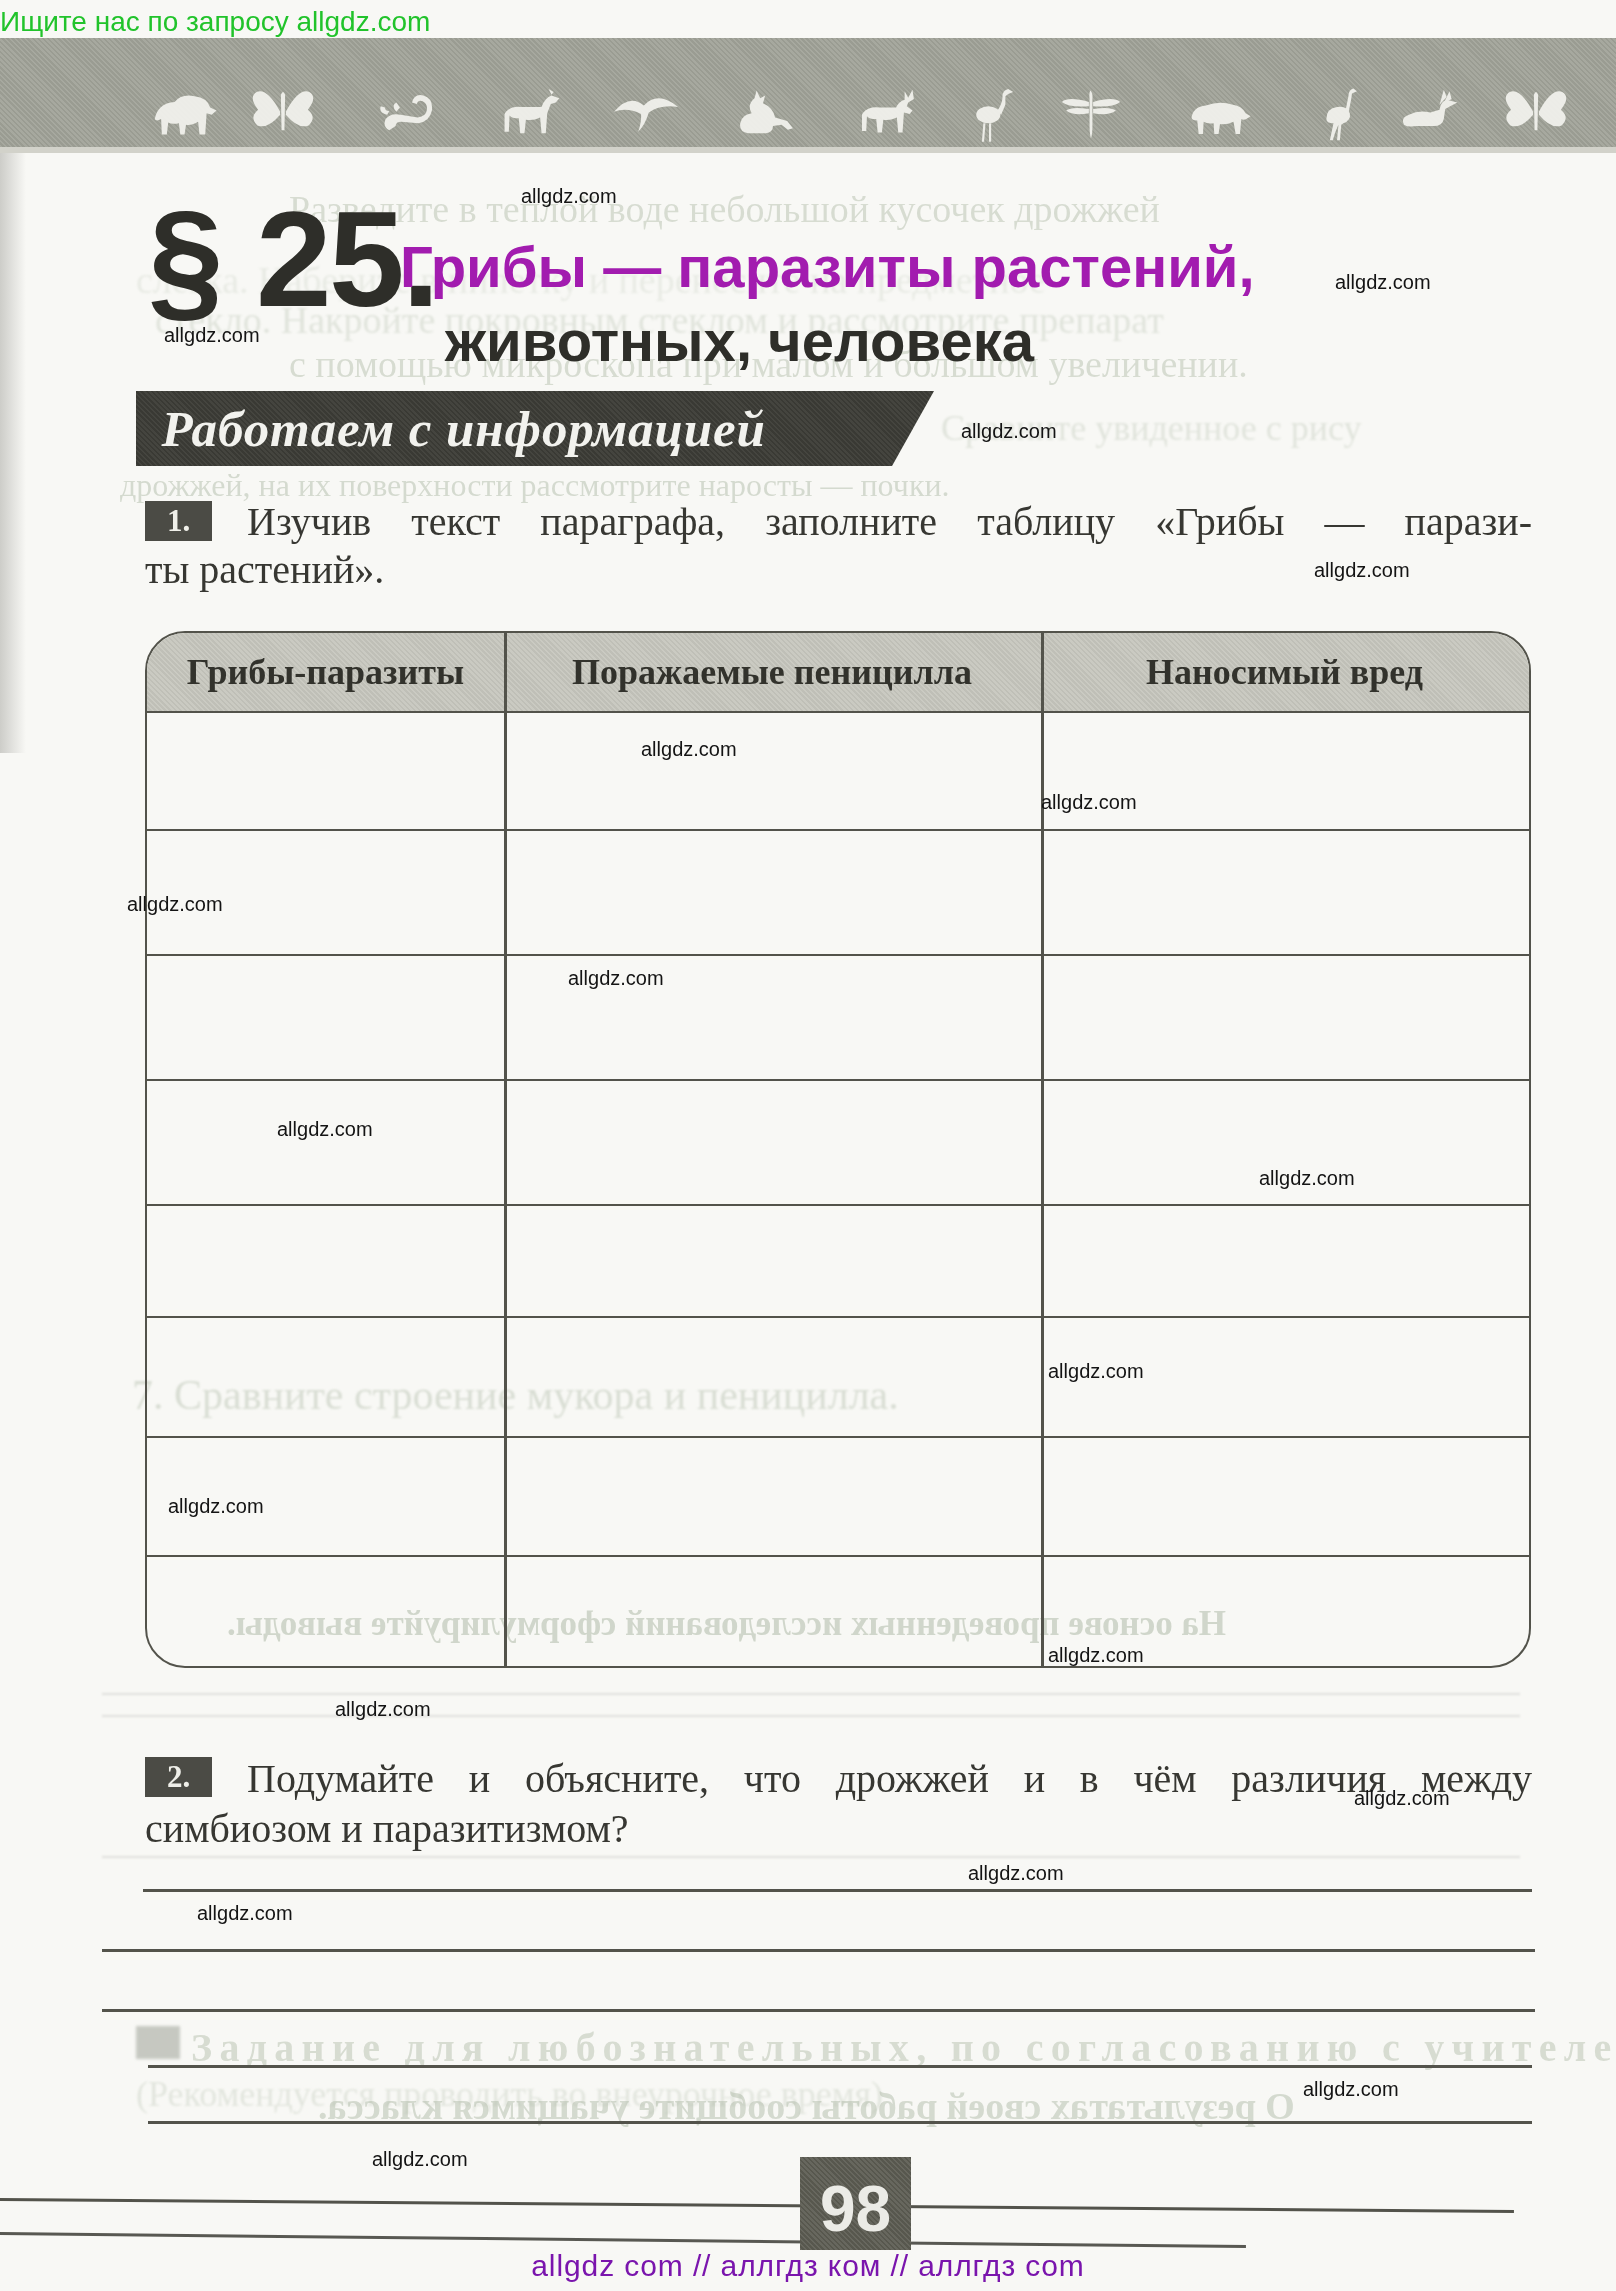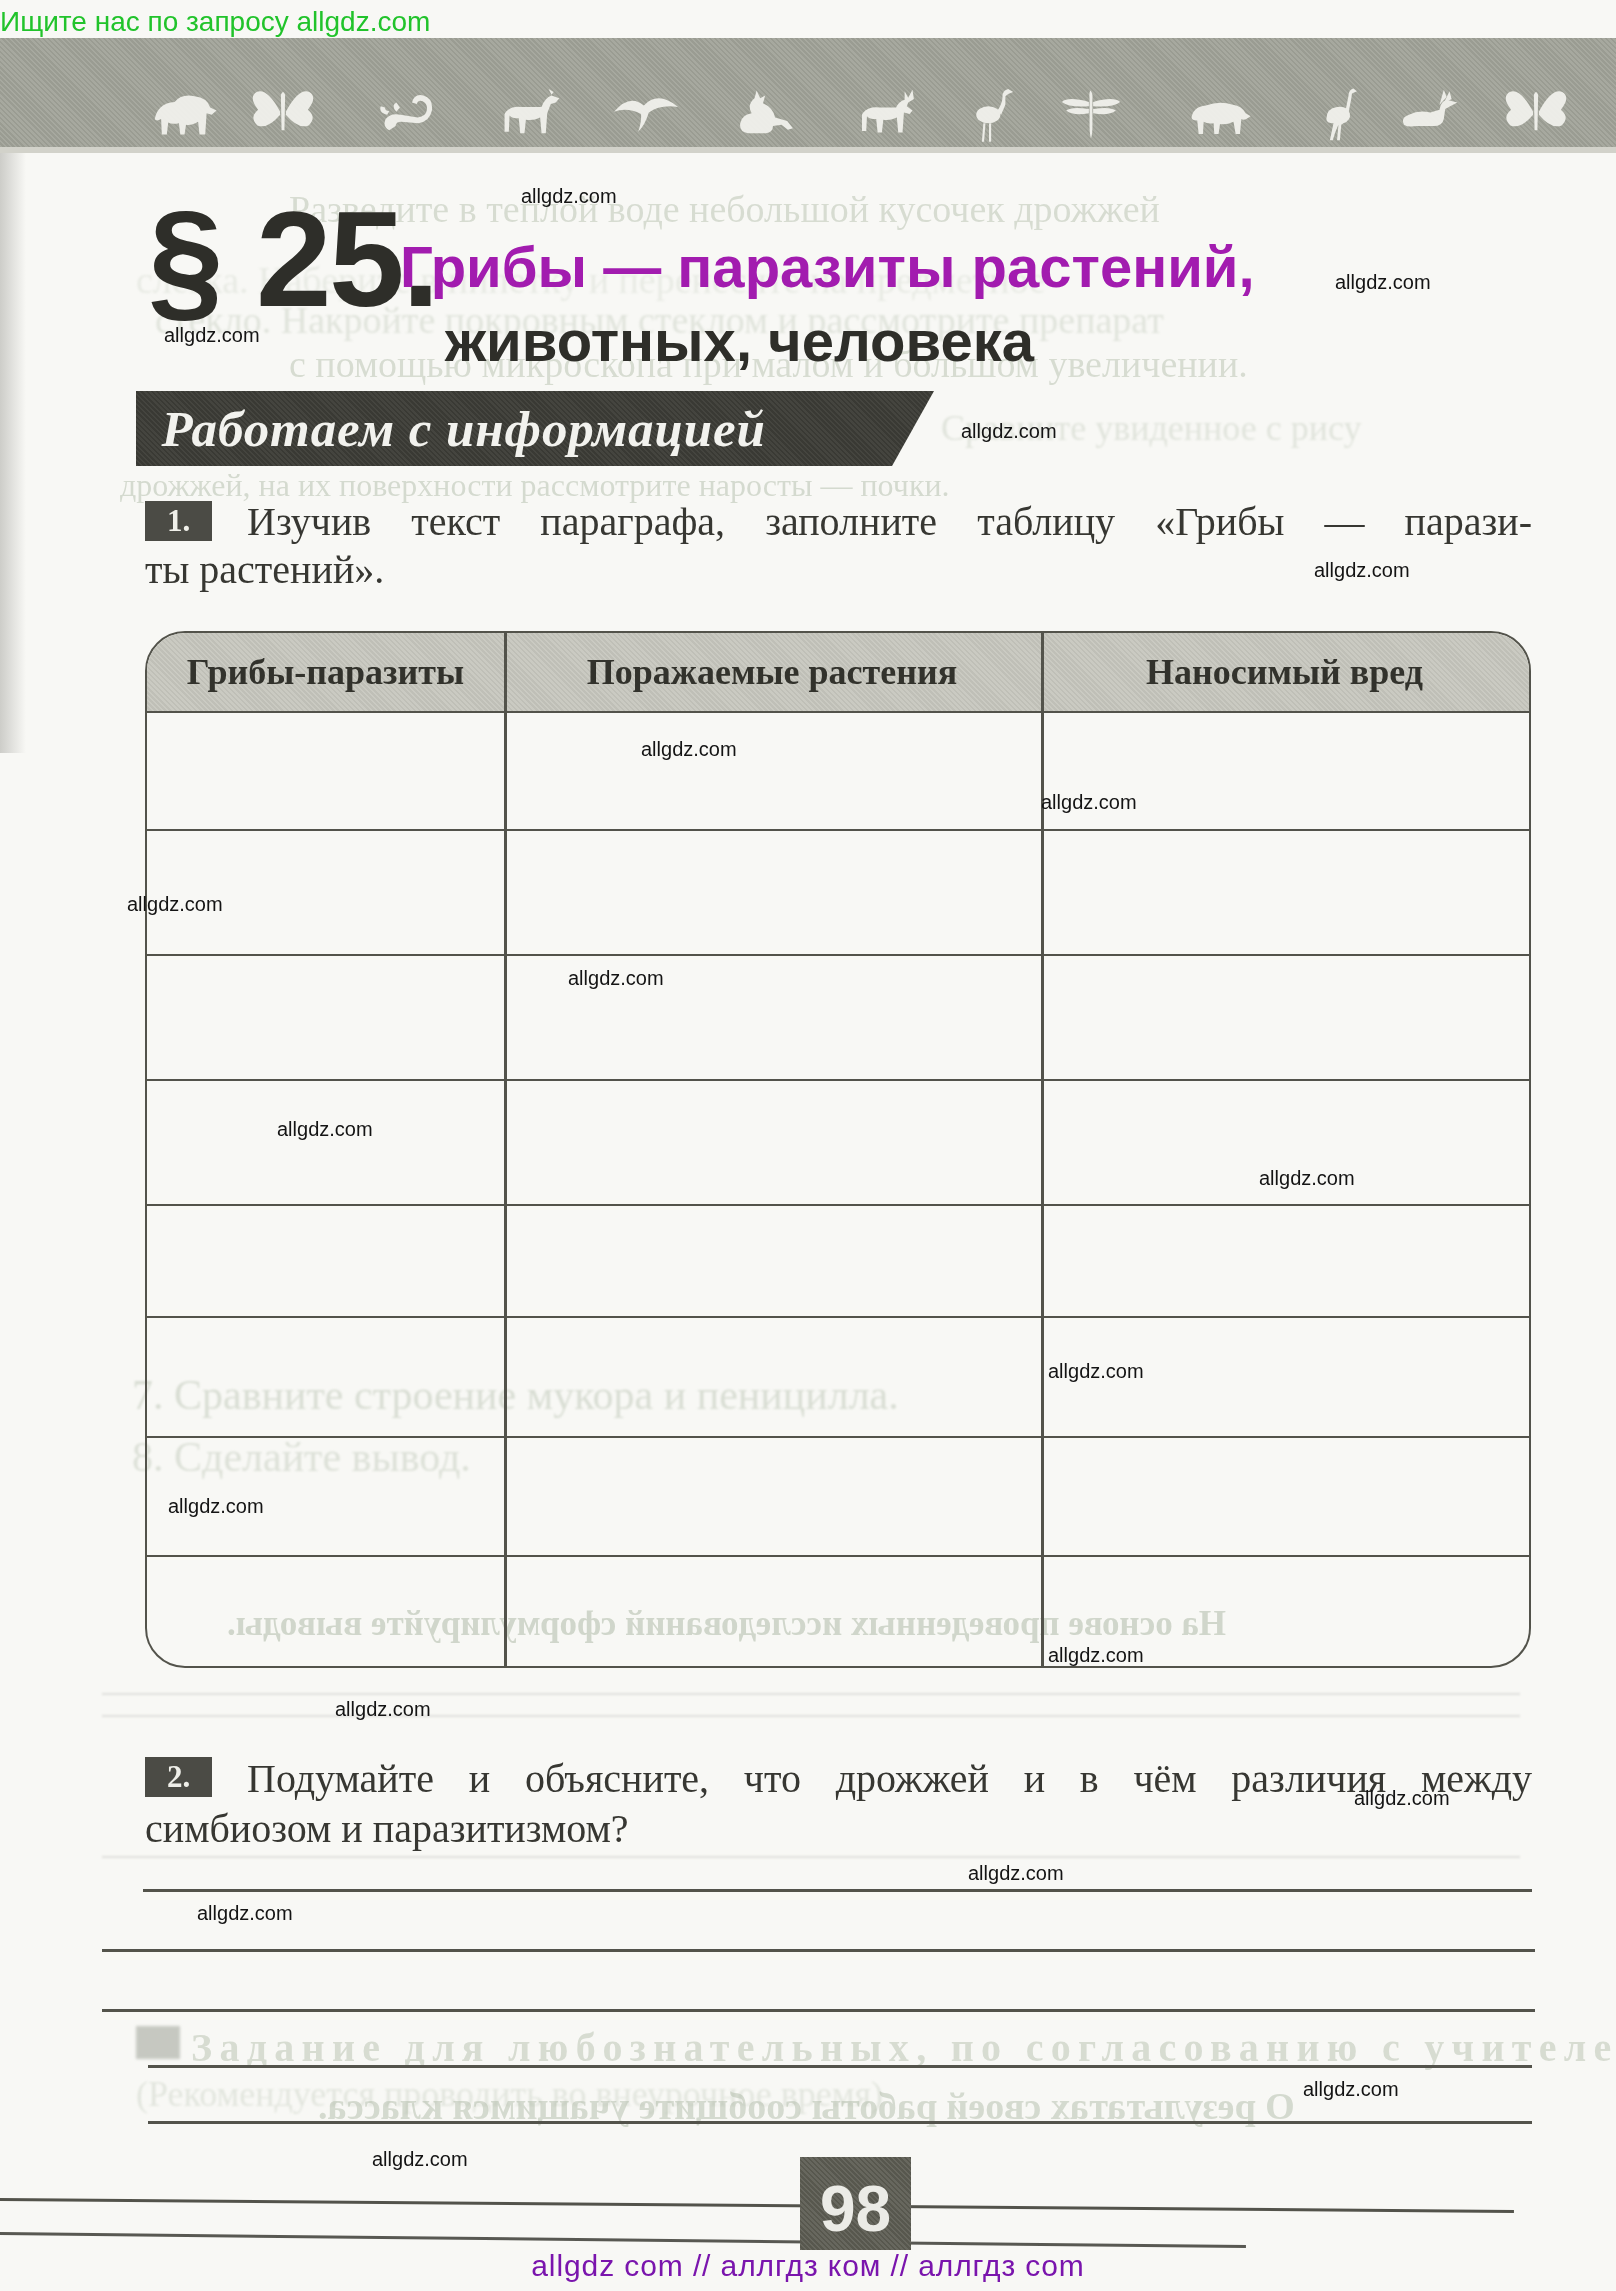--- a/index.html
+++ b/index.html
@@ -170,21 +170,21 @@
     <span class="band-label">Работаем с информацией</span>
   </div>
 
   <div class="task-badge" id="task1-badge">1.</div>
   <div class="task-line jline" id="task1-l1">Изучив текст параграфа, заполните таблицу «Грибы — парази-</div>
   <div class="task-line" id="task1-l2">ты растений».</div>
 
   <div id="table">
     <div id="table-header">
       <div class="th w1">Грибы-паразиты</div>
-      <div class="th w2">Поражаемые растения</div>
+      <div class="th w2">Поражаемые пеницилла</div>
       <div class="th w3">Наносимый вред</div>
     </div>
     <div id="table-body">
         <div class="tr" style="height: 118px;"></div>
         <div class="tr" style="height: 125px;"></div>
         <div class="tr" style="height: 125px;"></div>
         <div class="tr" style="height: 125px;"></div>
         <div class="tr" style="height: 112px;"></div>
         <div class="tr" style="height: 120px;"></div>
         <div class="tr" style="height: 119px;"></div>
@@ -225,21 +225,20 @@
     <div class="watermark" style="left: 197px; top: 1902px;">allgdz.com</div>
     <div class="watermark" style="left: 1303px; top: 2078px;">allgdz.com</div>
     <div class="watermark" style="left: 372px; top: 2148px;">allgdz.com</div>
     <div class="ghost" style="left: 289px; top: 187px; font-size: 38px; opacity: 0.42; filter: blur(0.7px);">Разведите в теплой воде небольшой кусочек дрожжей</div>
     <div class="ghost" style="left: 136px; top: 258px; font-size: 38px; opacity: 0.2; filter: blur(1.3px);">слегка. Наберите в пипетку и перенесите на предметное</div>
     <div class="ghost" style="left: 155px; top: 298px; font-size: 38px; opacity: 0.3; filter: blur(1px);">стекло. Накройте покровным стеклом и рассмотрите препарат</div>
     <div class="ghost" style="left: 289px; top: 342px; font-size: 38px; opacity: 0.42; filter: blur(0.7px);">с помощью микроскопа при малом и большом увеличении.</div>
     <div class="ghost" style="left: 941px; top: 407px; font-size: 36px; opacity: 0.3; filter: blur(1.1px);">Сравните увиденное с рису</div>
     <div class="ghost" style="left: 120px; top: 467px; font-size: 32px; opacity: 0.45; filter: blur(0.6px);">дрожжей, на их поверхности рассмотрите наросты — почки.</div>
     <div class="ghost" style="left: 132px; top: 1371px; font-size: 42px; opacity: 0.4; filter: blur(0.8px);">7. Сравните строение мукора и пеницилла.</div>
-    <div class="ghost" style="left: 132px; top: 1433px; font-size: 42px; opacity: 0.35; filter: blur(0.9px);">8. Сделайте вывод.</div>
     <div class="ghost mir" style="left: 227px; top: 1604px; font-size: 35px; opacity: 0.5; filter: blur(0.6px); font-weight: bold;">На основе проведенных исследований сформулируйте выводы.</div>
     <div class="ghost" style="left: 191px; top: 2024px; font-size: 40px; opacity: 0.42; filter: blur(0.7px); letter-spacing: 7.3px; font-weight: bold;">Задание для любознательных, по согласованию с учителем</div>
     <div class="ghost" style="left: 136px; top: 2073px; font-size: 36px; opacity: 0.28; filter: blur(1.1px);">(Рекомендуется проводить во внеурочное время)</div>
     <div class="ghost mir" style="left: 318px; top: 2084px; font-size: 38px; opacity: 0.45; filter: blur(0.7px); font-weight: bold;">О результатах своей работы сообщите учащимся класса.</div>
     <div class="rule" style="left: 143px; top: 1889px; width: 1389px;"></div>
     <div class="rule" style="left: 102px; top: 1949px; width: 1433px;"></div>
     <div class="rule" style="left: 102px; top: 2009px; width: 1433px;"></div>
     <div class="rule" style="left: 148px; top: 2065px; width: 1384px;"></div>
     <div class="rule" style="left: 148px; top: 2121px; width: 1384px;"></div>
     <div class="rule" style="left: 0px; top: 2198px; width: 1514px; transform: rotate(0.45deg);"></div>

